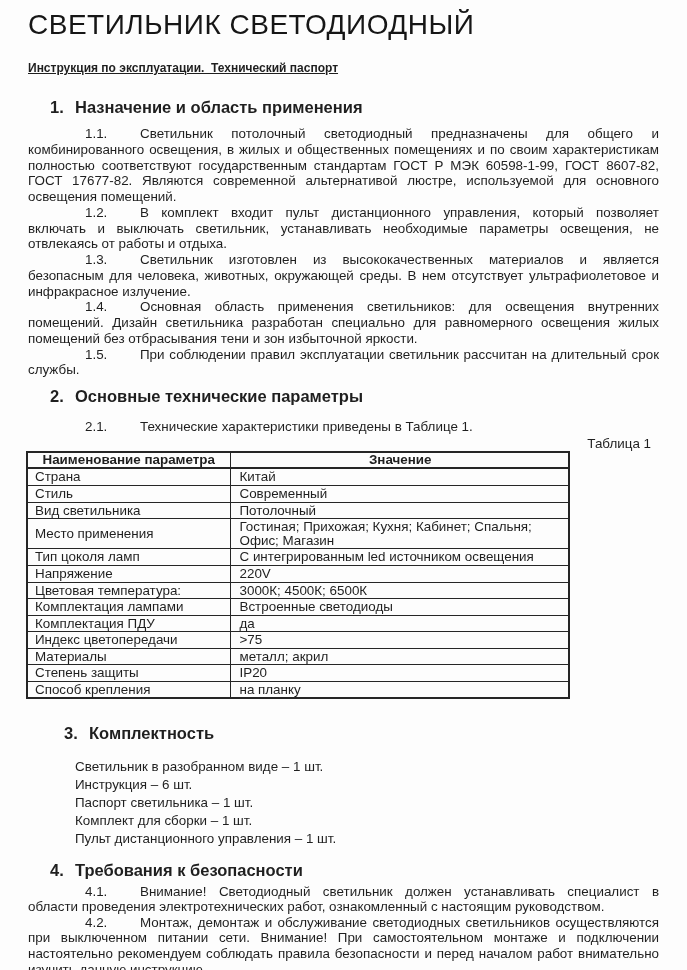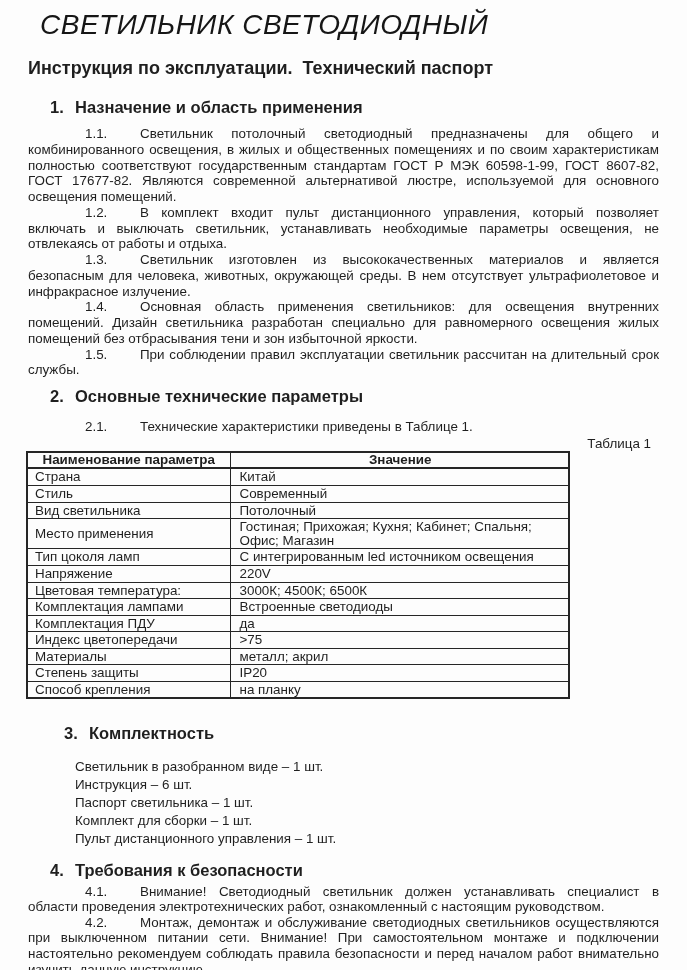--- a/index.html
+++ b/index.html
@@ -11,30 +11,30 @@
     background: #fdfdfd;
     color: #1f1f1f;
     font-family: "Liberation Sans", "DejaVu Sans", sans-serif;
     padding: 8px 28px 0 28px;
   }
   .doc-title {
     font-size: 28px;
     line-height: 34px;
     font-weight: 400;
     letter-spacing: 0.5px;
-    margin: 0 0 16px 12px;
+    margin: 0 0 16px 0;
     color: #161616;
-    font-style: italic;
   }
   .doc-subtitle {
-    font-size: 18px;
+    font-size: 12px;
     line-height: 20px;
     font-weight: 700;
     margin: 0 0 19px 0;
     white-space: pre-wrap;
+    text-decoration: underline;
   }
   .sec-heading {
     font-size: 16.5px;
     line-height: 20px;
     font-weight: 700;
     margin: 0 0 9px 22px;
   }
   .sec-heading .hnum { display: inline-block; width: 25px; }
   .h2-sp { margin-top: 8px; margin-bottom: 13px; }
   .h3-sp { margin-top: 24px; margin-bottom: 15px; margin-left: 36px; }

